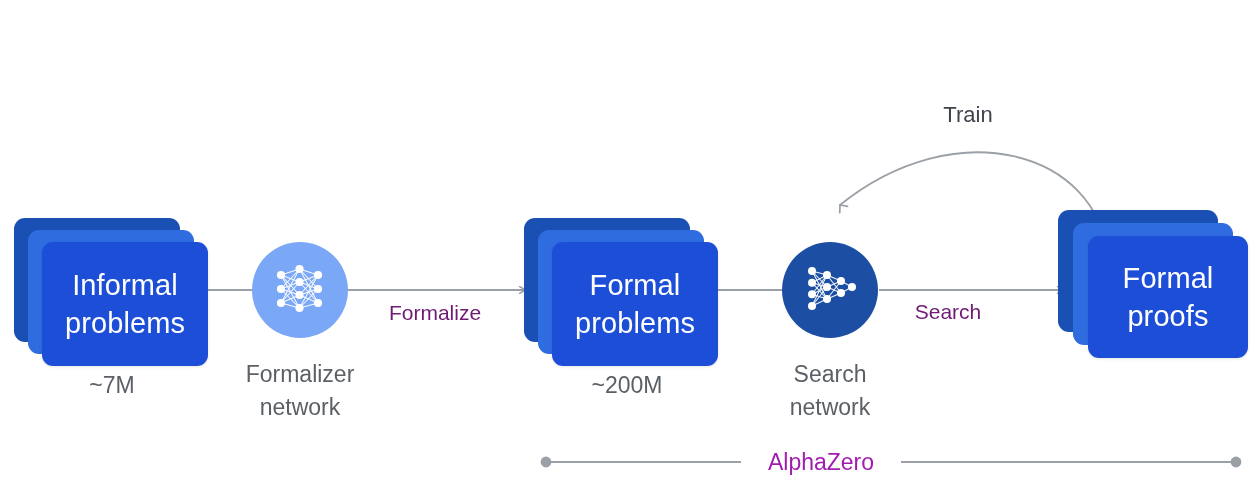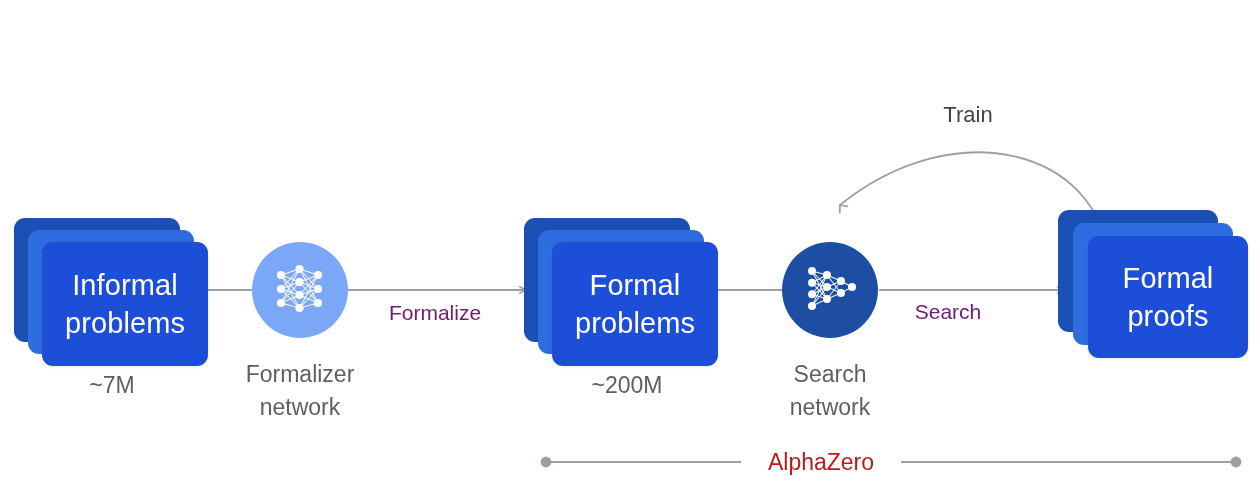--- a/index.html
+++ b/index.html
@@ -103,21 +103,21 @@
     color: #3f444b;
     font-size: 22px;
     text-align: center;
     font-weight: 400;
     margin-top: 22px;
   }
 
   
   .span-label {
     position: absolute;
-    color: #b91c1c;
+    color: #a21caf;
     font-size: 23px;
     text-align: center;
     background: #ffffff;
     padding: 0 10px;
     font-weight: 400;
   }
 </style>
 </head>
 <body>
 

